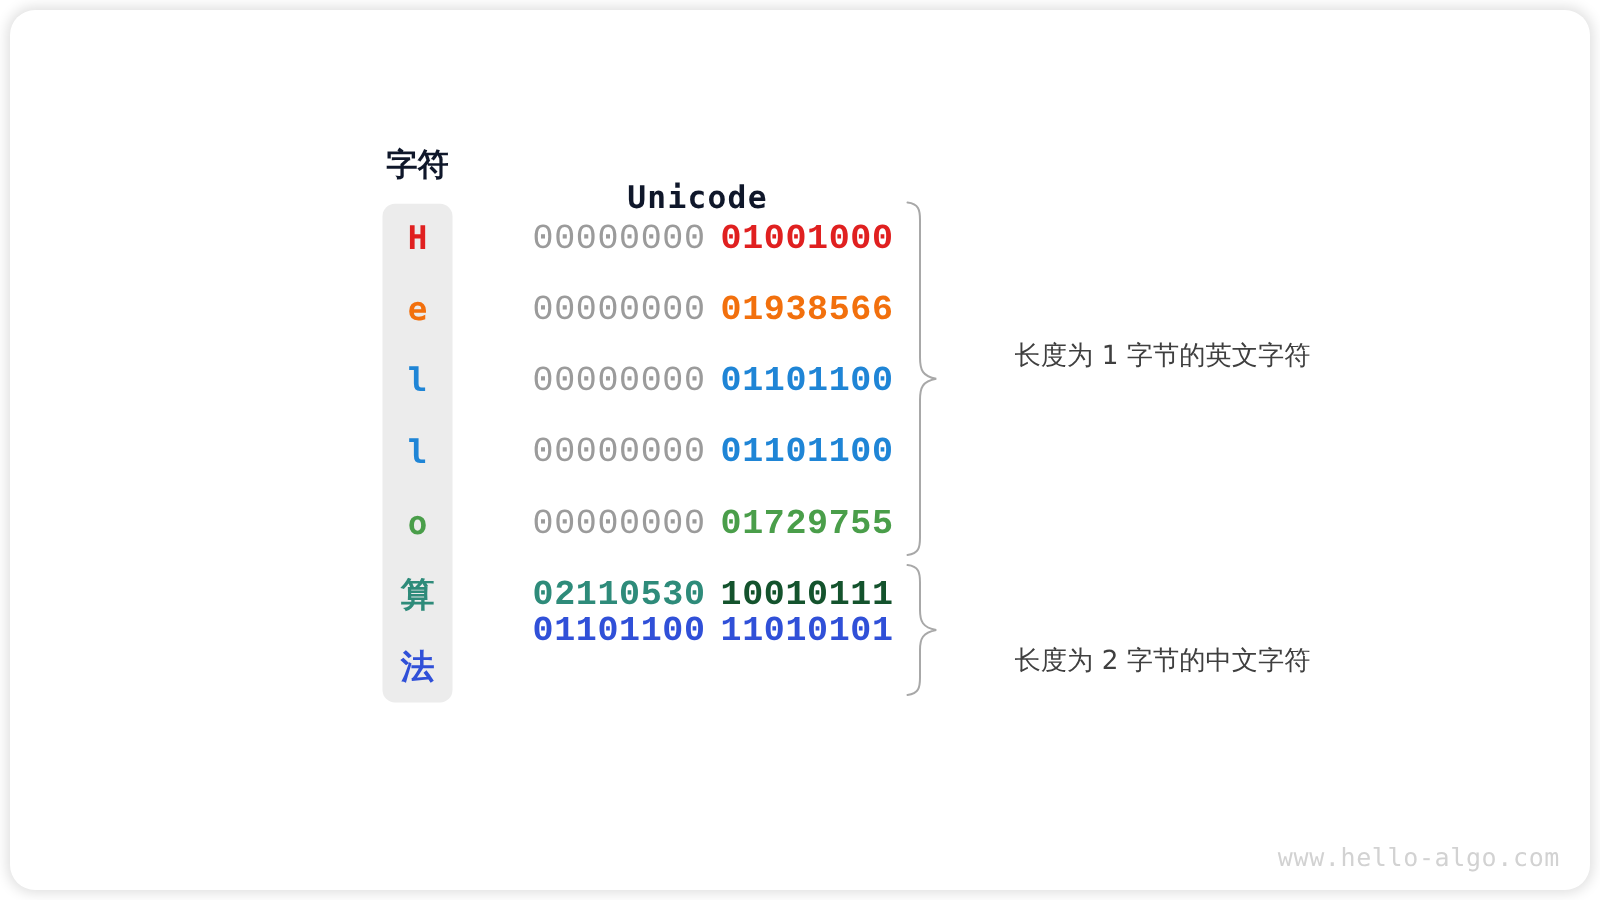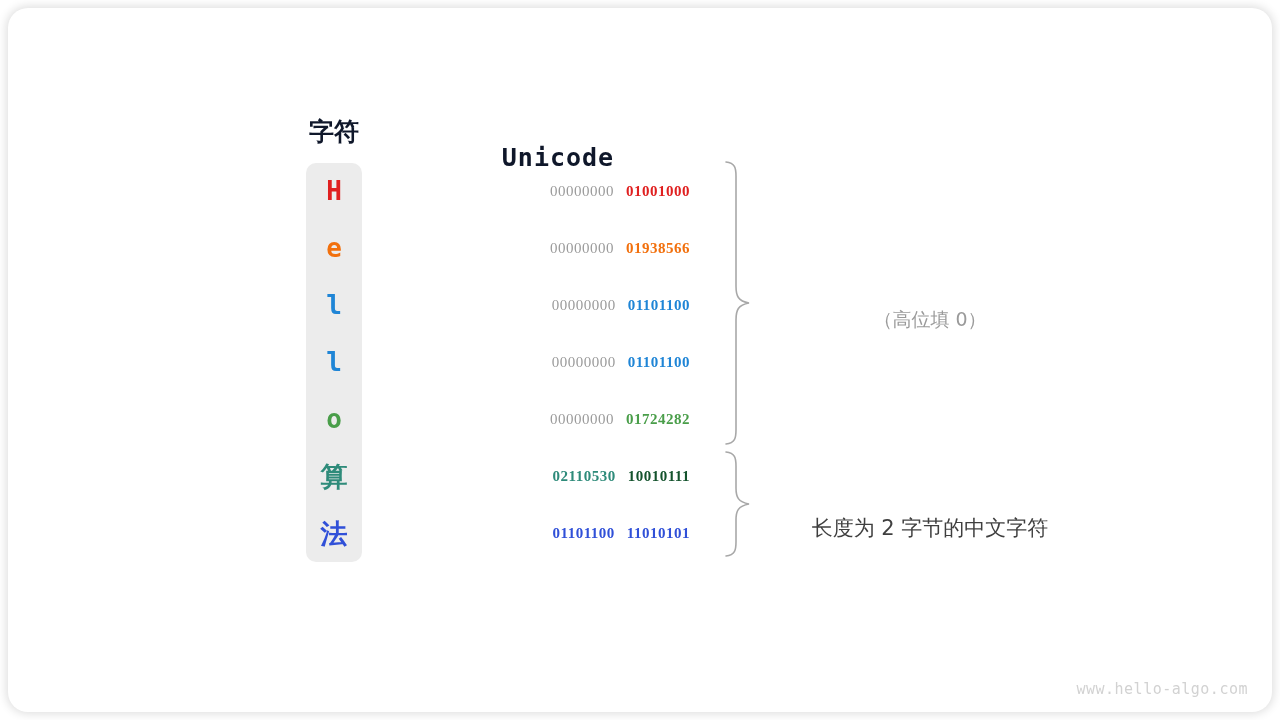--- a/index.html
+++ b/index.html
@@ -86,24 +86,24 @@
     font-size: 27px;
   }
 
   
   .bin-row {
     position: absolute;
     left: 426px;
     width: 264px;
     height: 57px;
     line-height: 57px;
-    font-family: Liberation Serif, serif;
-    font-size: 15px;
+    font-family: Liberation Mono, monospace;
+    font-size: 28px;
     white-space: nowrap;
-    text-align: right;
+    text-align: left;
     letter-spacing: 0.5px;
   }
   .byte-hi {
     color: #9b9b9b;
     font-weight: normal;
   }
   .byte-lo {
     font-weight: bold;
   }
   .bin-gap { display: inline-block; width: 12px; }
@@ -129,21 +129,21 @@
     font-size: 19px;
     color: #9a9a9a;
   }
 
   
   .watermark {
     position: absolute;
     right: 32px;
     bottom: 22px;
     font-family: "DejaVu Sans Mono", "Liberation Mono", monospace;
-    font-size: 15px;
+    font-size: 20px;
     color: #d2d2d2;
     letter-spacing: 0.5px;
   }
 </style>
 </head>
 <body>
 
 <div id="canvas">
   <div class="card"></div>
 
@@ -166,26 +166,26 @@
   <div class="bin-row" style="top:220px;">
     <span class="byte-hi">00000000</span><span class="bin-gap"></span><span class="byte-lo" style="color: rgb(242, 112, 13);">01938566</span>
   </div>
   <div class="bin-row" style="top:277px;">
     <span class="byte-hi">00000000</span><span class="bin-gap"></span><span class="byte-lo" style="color: rgb(31, 133, 214);">01101100</span>
   </div>
   <div class="bin-row" style="top:334px;">
     <span class="byte-hi">00000000</span><span class="bin-gap"></span><span class="byte-lo" style="color: rgb(31, 133, 214);">01101100</span>
   </div>
   <div class="bin-row" style="top:391px;">
-    <span class="byte-hi">00000000</span><span class="bin-gap"></span><span class="byte-lo" style="color: rgb(74, 158, 74);">01724282</span>
+    <span class="byte-hi">00000000</span><span class="bin-gap"></span><span class="byte-lo" style="color: rgb(74, 158, 74);">01729755</span>
   </div>
   <div class="bin-row" style="top:448px;">
     <span class="byte-lo" style="color: rgb(46, 139, 122);">02110530</span><span class="bin-gap"></span><span class="byte-lo" style="color: #14532d;">10010111</span>
   </div>
-  <div class="bin-row" style="top:505px;">
+  <div class="bin-row" style="top:477px;">
     <span class="byte-lo" style="color: rgb(48, 80, 216);">01101100</span><span class="bin-gap"></span><span class="byte-lo" style="color: rgb(48, 80, 216);">11010101</span>
   </div>
 
   <svg class="brace-svg" style="left:722px; top:158px;" width="36" height="290" viewBox="0 0 36 290">
     <path d="M 4 4
              C 13 5, 14 10, 14 18
              L 14 128
              C 14 138, 16 143, 27 145
              C 16 147, 14 152, 14 162
              L 14 272
@@ -195,17 +195,17 @@
   <svg class="brace-svg" style="left:722px; top:448px;" width="36" height="112" viewBox="0 0 36 112">
     <path d="M 4 4
              C 13 5, 14 10, 14 18
              L 14 40
              C 14 49, 16 54, 27 56
              C 16 58, 14 63, 14 72
              L 14 94
              C 14 102, 13 107, 4 108" fill="none" stroke="#a8a8a8" stroke-width="1.6" stroke-linecap="round"></path>
   </svg>
 
-  <div class="anno anno-sub" style="left:782px; top:307px; width:296px;">（高位填 0）</div>
+  <div class="anno anno-main" style="left:782px; top:270px; width:296px;">长度为 1 字节的英文字符</div>
   <div class="anno anno-main" style="left:782px; top:489px; width:296px;margin-top:25px;">长度为 2 字节的中文字符</div>
 
   <div class="watermark">www.hello-algo.com</div>
 </div>
 
 </body></html>

